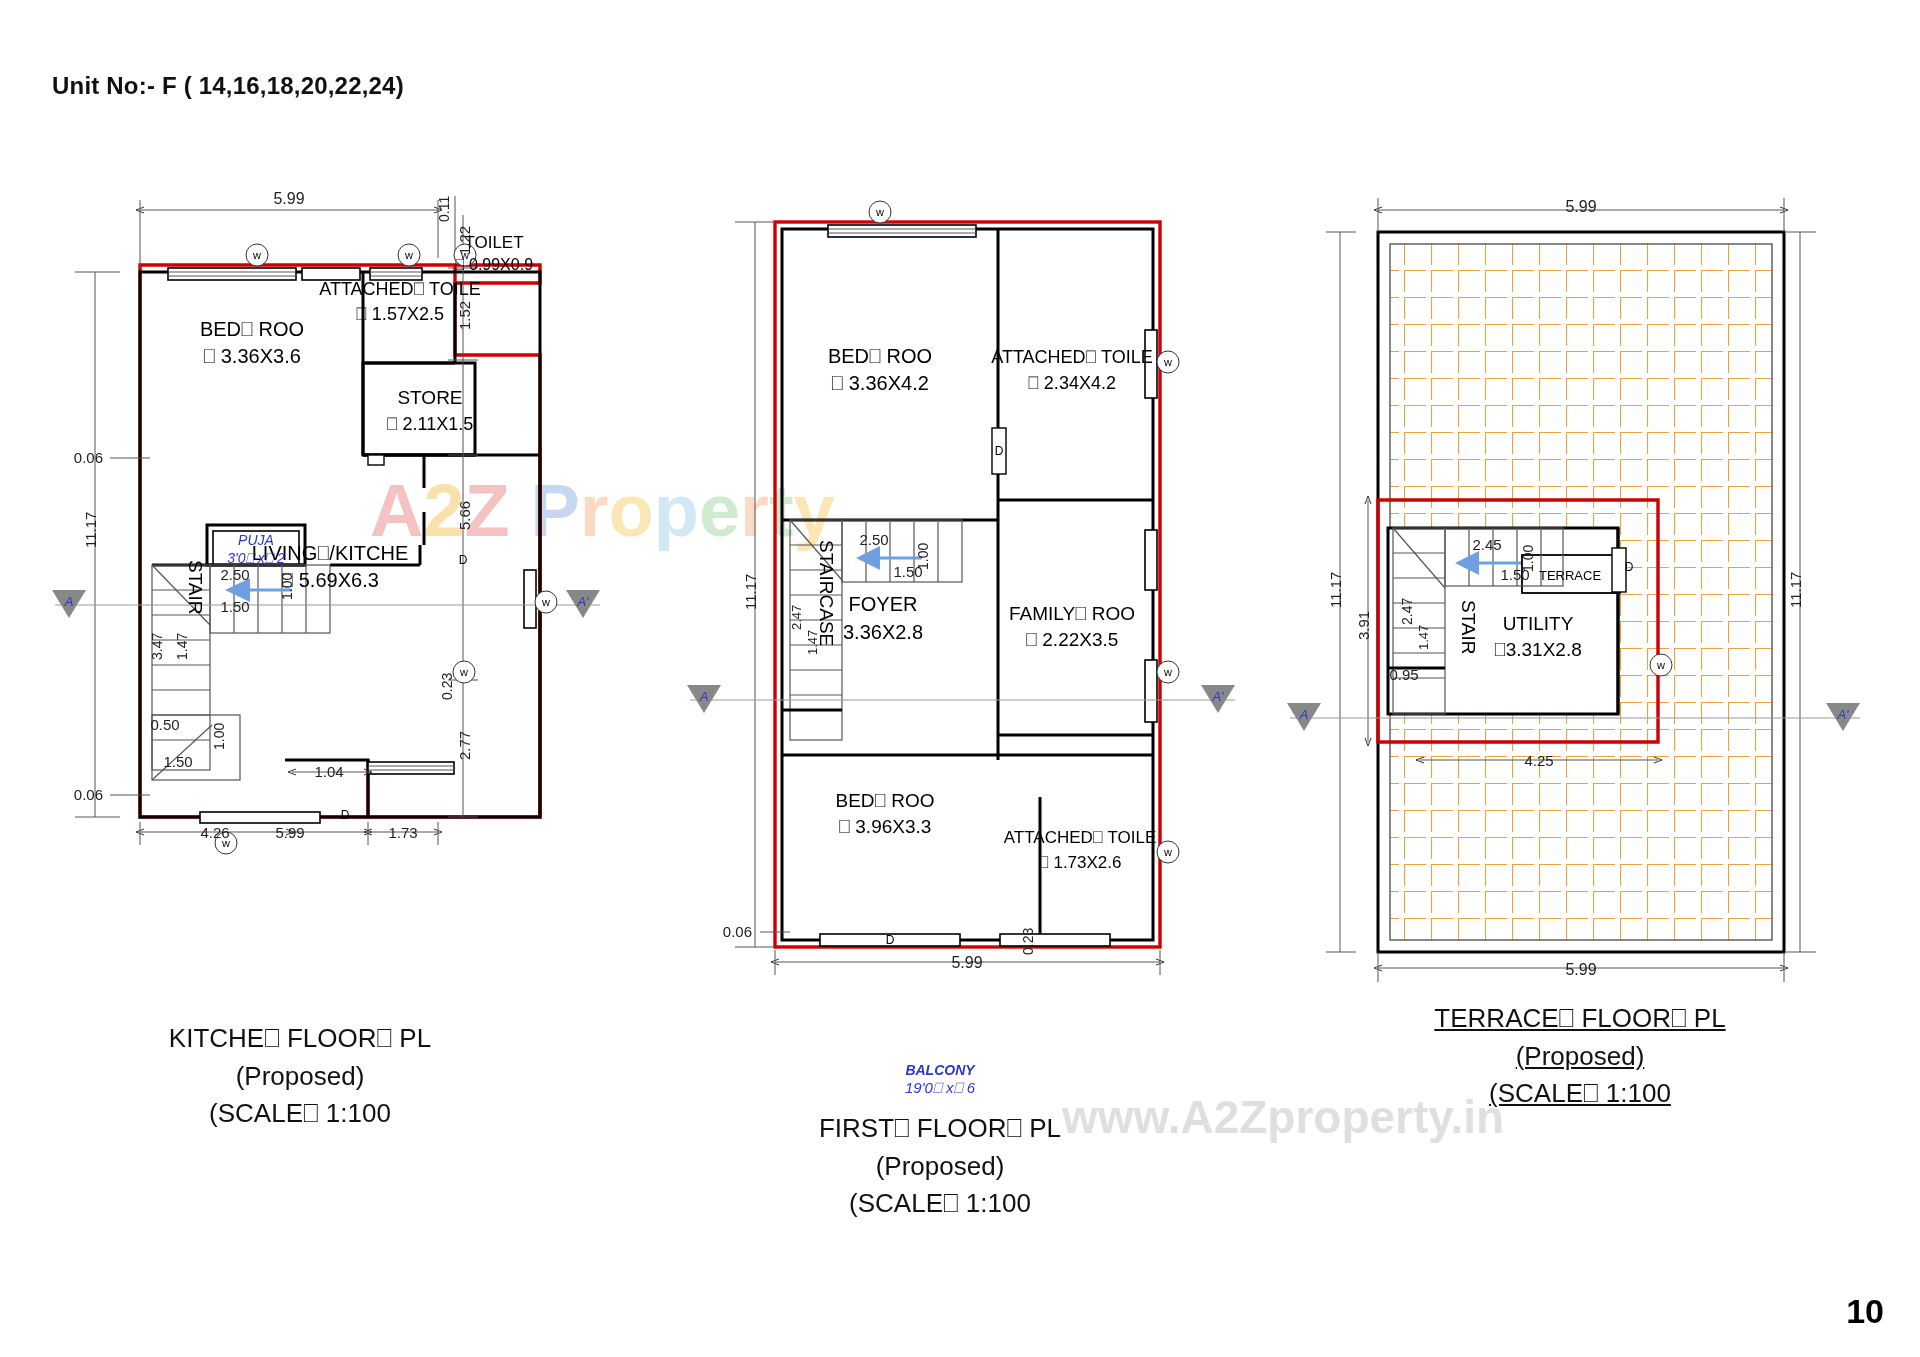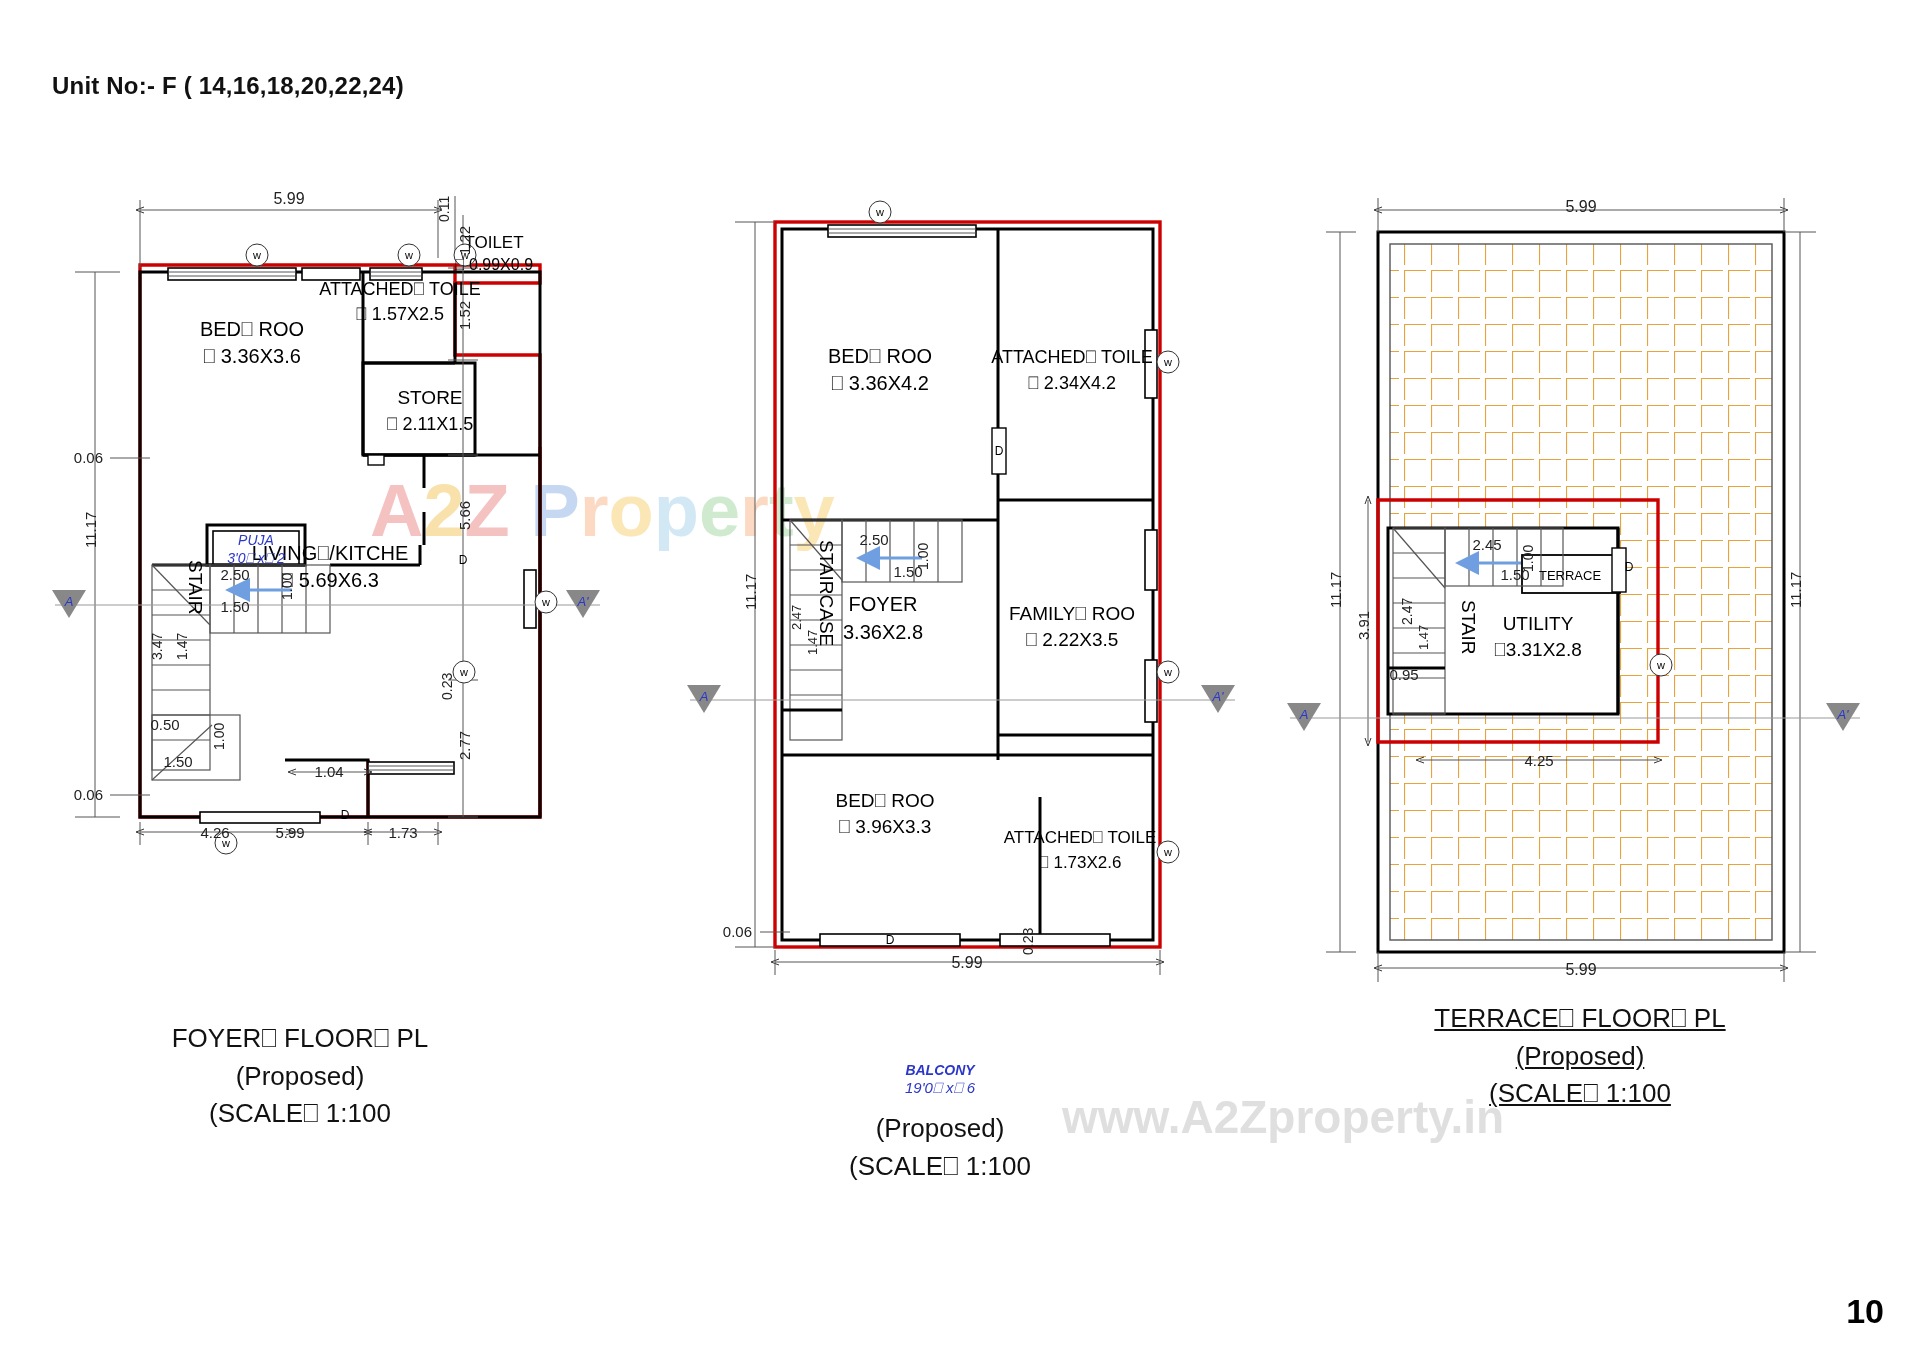--- a/index.html
+++ b/index.html
@@ -455,26 +455,27 @@
       <text x="1404" y="680" font-size="15" text-anchor="middle" fill="#222">0.95</text>
     </g>
 
     <g>
       <text x="940" y="1075" font-size="14" text-anchor="middle" fill="#2b37c8" font-style="italic" font-weight="bold">BALCONY</text>
       <text x="940" y="1093" font-size="15" text-anchor="middle" fill="#2b37c8" font-style="italic">19'0⎕ x⎕ 6</text>
     </g>
   </svg>
 
   <div class="plan-title" style="left:60px;top:1020px;width:480px;">
-    <div>FOYER⎕ FLOOR⎕ PL</div>
+    <div>KITCHE⎕ FLOOR⎕ PL</div>
     <div>(Proposed)</div>
     <div>(SCALE⎕ 1:100</div>
   </div>
 
   <div class="plan-title" style="left:700px;top:1110px;width:480px;">
+    <div>FIRST⎕ FLOOR⎕ PL</div>
     <div>(Proposed)</div>
     <div>(SCALE⎕ 1:100</div>
   </div>
 
   <div class="plan-title" style="left:1320px;top:1000px;width:520px;text-decoration:underline;">
     <div>TERRACE⎕ FLOOR⎕ PL</div>
     <div>(Proposed)</div>
     <div>(SCALE⎕ 1:100</div>
   </div>
 

